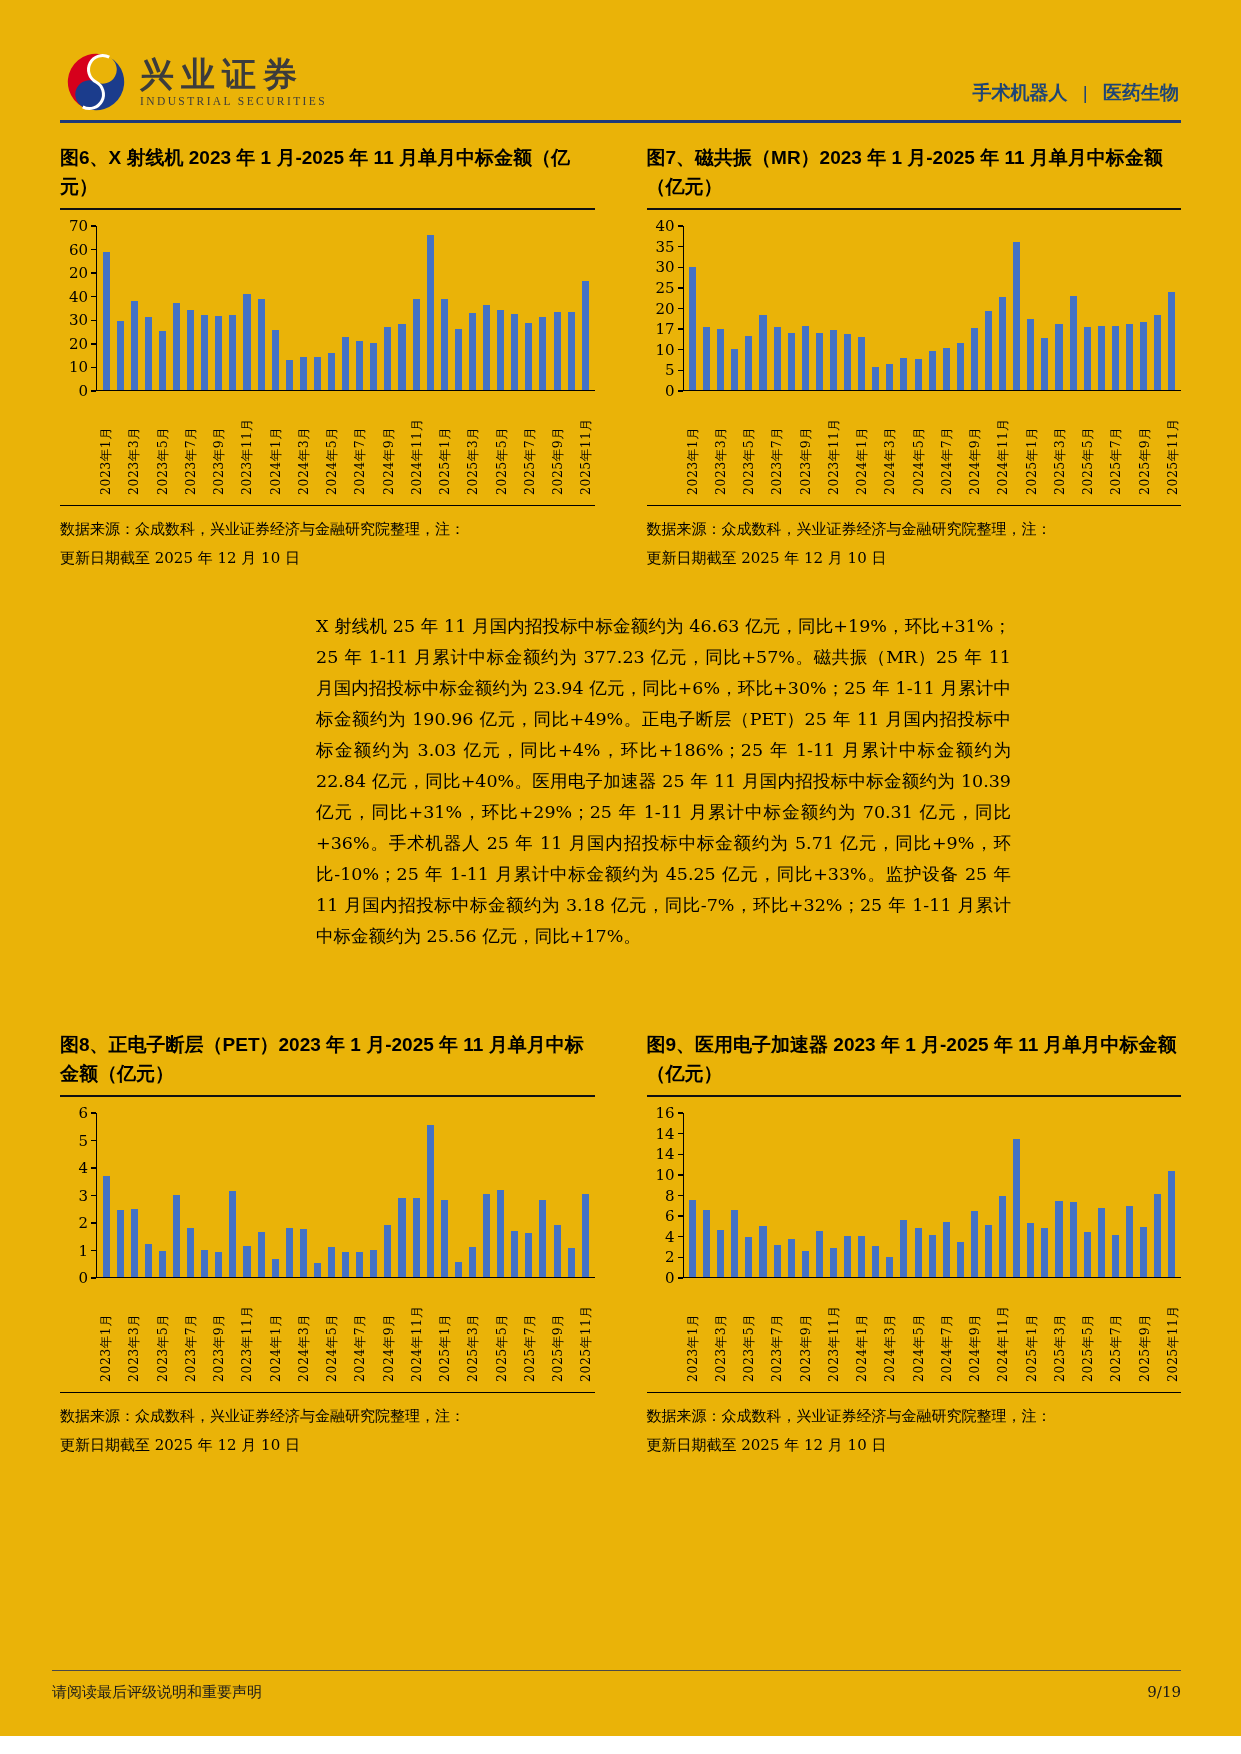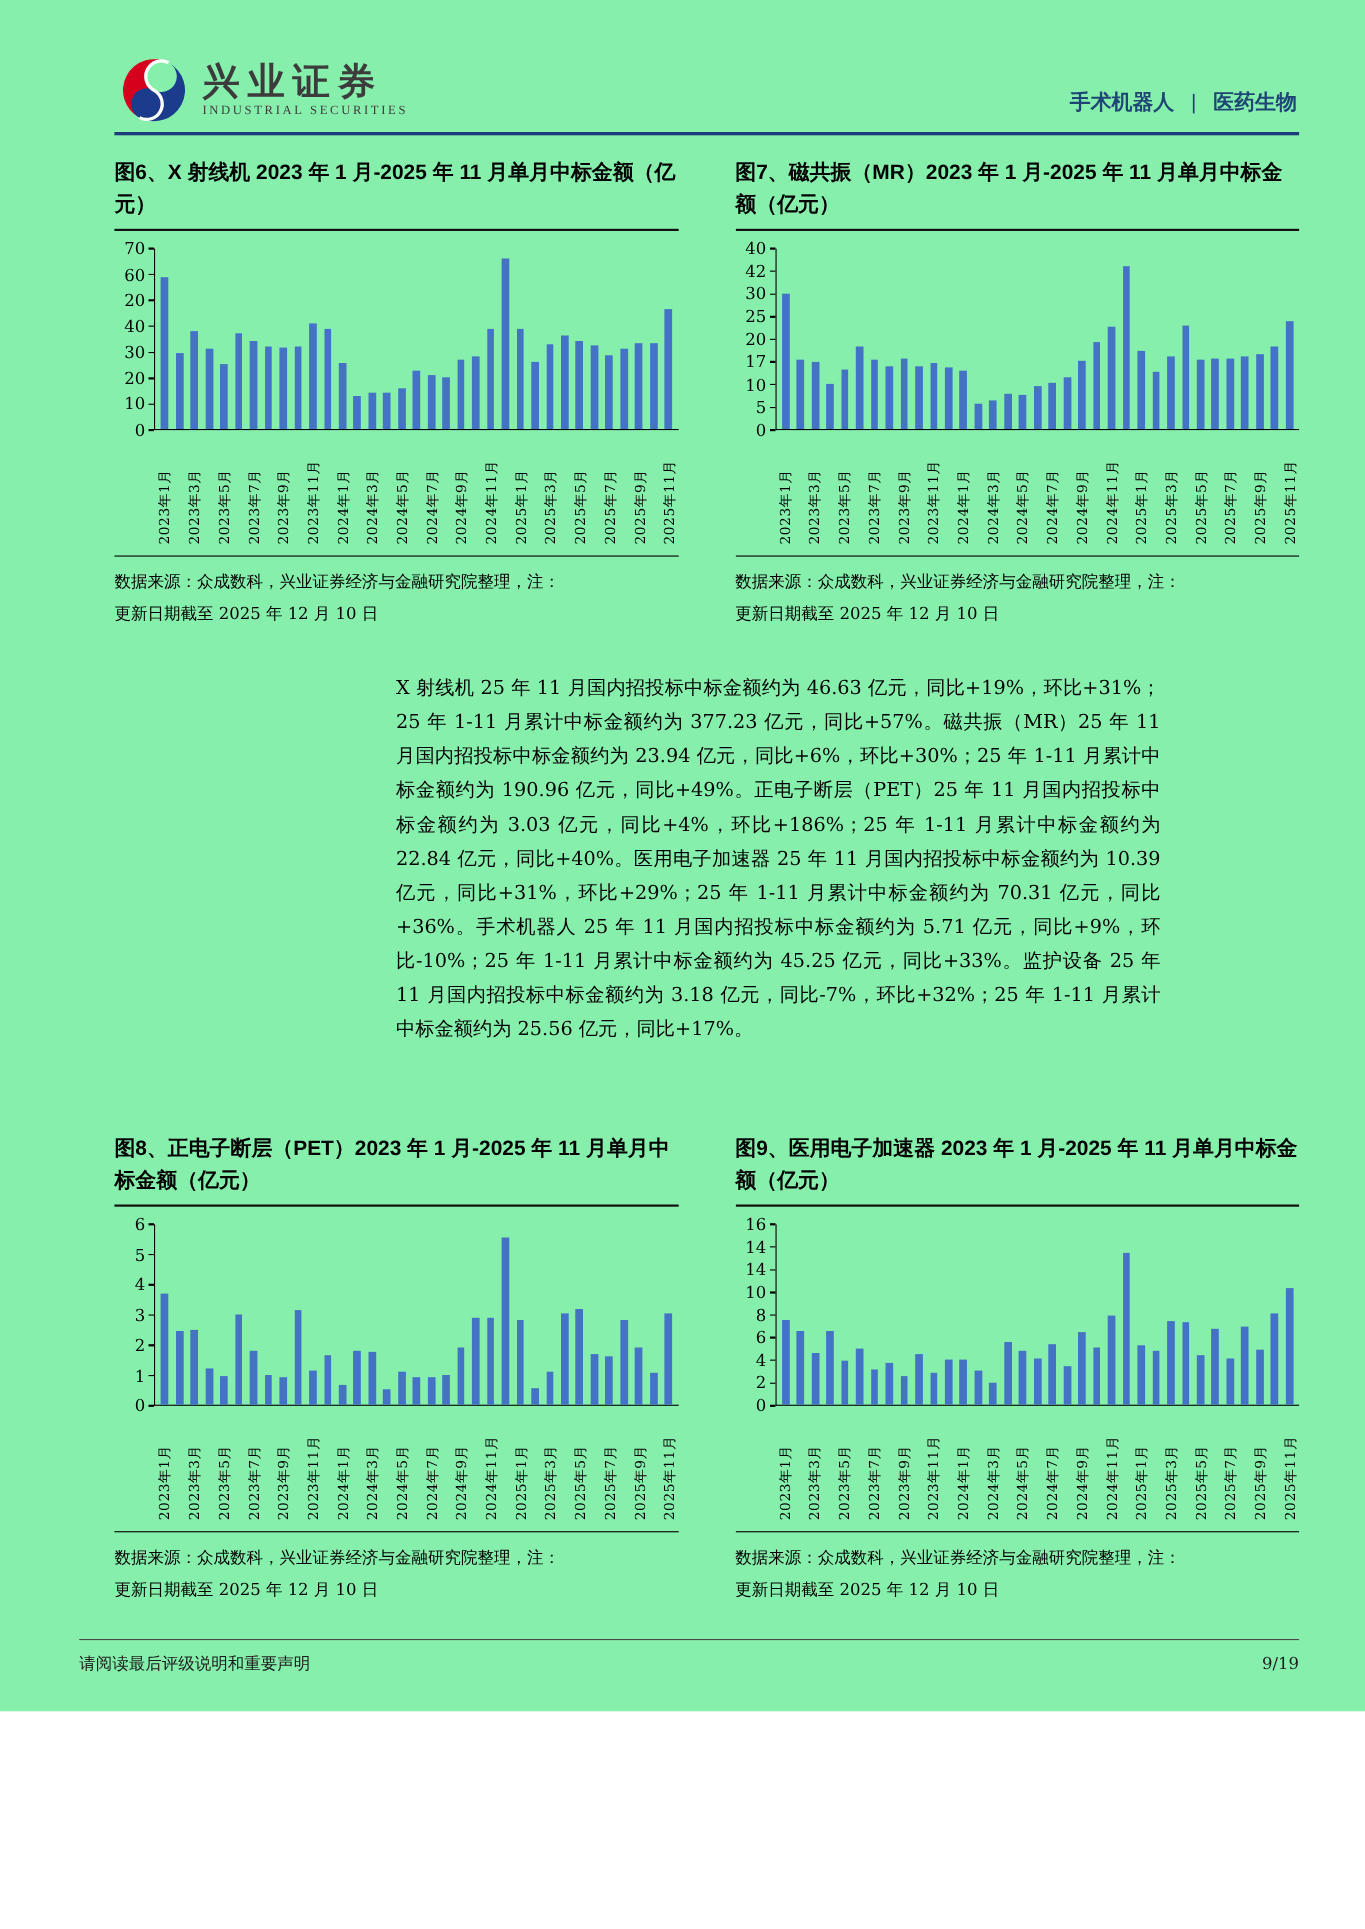--- a/index.html
+++ b/index.html
@@ -1,25 +1,24 @@
 <!DOCTYPE html>
 <html><head>
 <meta charset="utf-8">
 <style>
   html,body{margin:0;padding:0;background:#fff;}
   .page{
     position:relative;
-    width:1241px;height:1556px;
+    width:1241px;height:1736px;
     margin:0 auto;
-    background:#86efac;
+    background:#eab308;
     box-sizing:border-box;
     font-family:"DejaVu Serif","Liberation Serif",serif;
     color:#000;
     overflow:hidden;
-    padding-left:44px;
   }
   
   .header{
     display:flex;justify-content:space-between;align-items:flex-end;
     padding:52px 62px 8px 66px;
   }
   .brand{display:flex;align-items:center;gap:14px;}
   .logo{width:60px;height:60px;flex:0 0 auto;}
   .brand-text{display:flex;flex-direction:column;line-height:1;}
   .brand-cn{font-size:34px;font-weight:bold;letter-spacing:7px;color:#3c3c3c;font-family:"DejaVu Serif",serif;}
@@ -66,21 +65,21 @@
   
   .body-paragraph{
     margin:38px 230px 0 316px;
     width:695px;
     font-size:17.5px;line-height:31px;
     text-align:justify;
     color:#000;
   }
   .figures-row.bottom{margin-top:78px;}
   
-  .footer{position:absolute;left:72px;right:60px;bottom:34px;}
+  .footer{position:absolute;left:52px;right:60px;bottom:34px;}
   .footer-rule{height:1.5px;background:#4a4a4a;margin-bottom:12px;}
   .footer-row{display:flex;justify-content:space-between;font-size:15px;color:#1a1a1a;}
 </style>
 </head>
 <body>
 
 <div class="page">
 
   <div class="header">
     <div class="brand">
@@ -356,21 +355,21 @@
             </div>
             <div class="y-tick" style="bottom: 62.5%;">
               <span class="y-lab">25</span>
               <span class="y-mark"></span>
             </div>
             <div class="y-tick" style="bottom: 75%;">
               <span class="y-lab">30</span>
               <span class="y-mark"></span>
             </div>
             <div class="y-tick" style="bottom: 87.5%;">
-              <span class="y-lab">42</span>
+              <span class="y-lab">35</span>
               <span class="y-mark"></span>
             </div>
             <div class="y-tick" style="bottom: 100%;">
               <span class="y-lab">40</span>
               <span class="y-mark"></span>
             </div>
           </div>
           <div class="chart-main">
             <div class="chart-plot">
               <div class="bar-slot">

